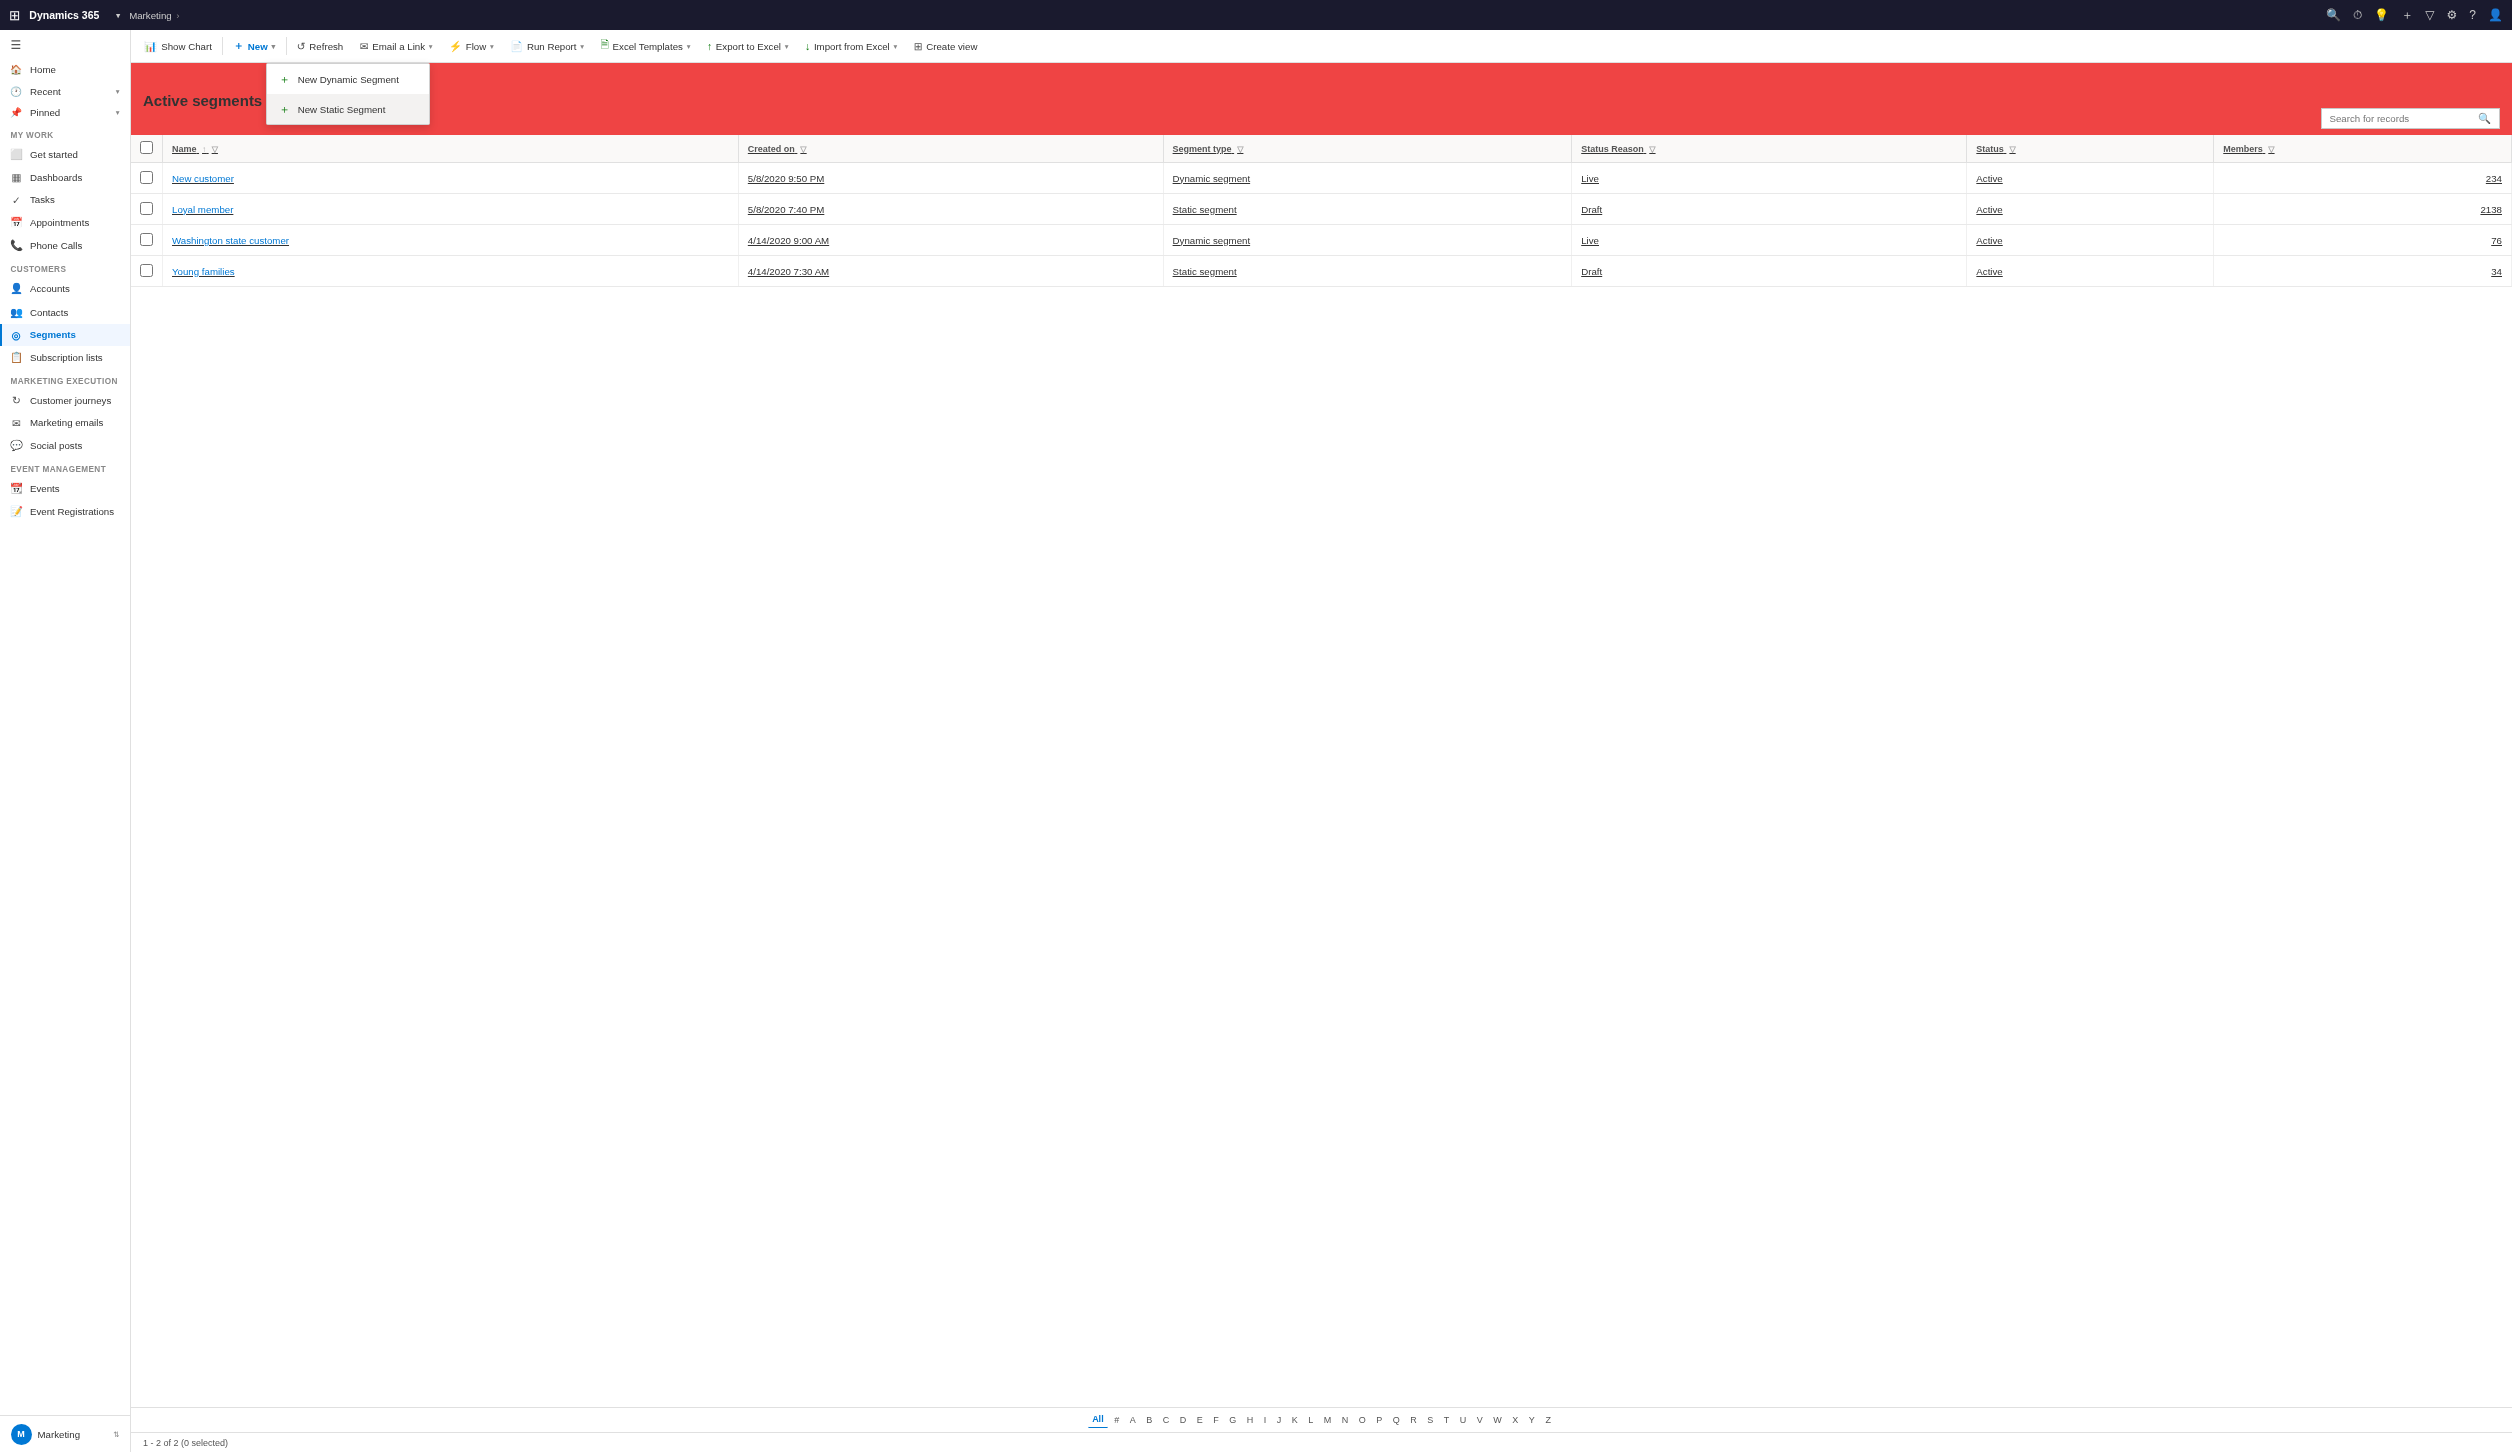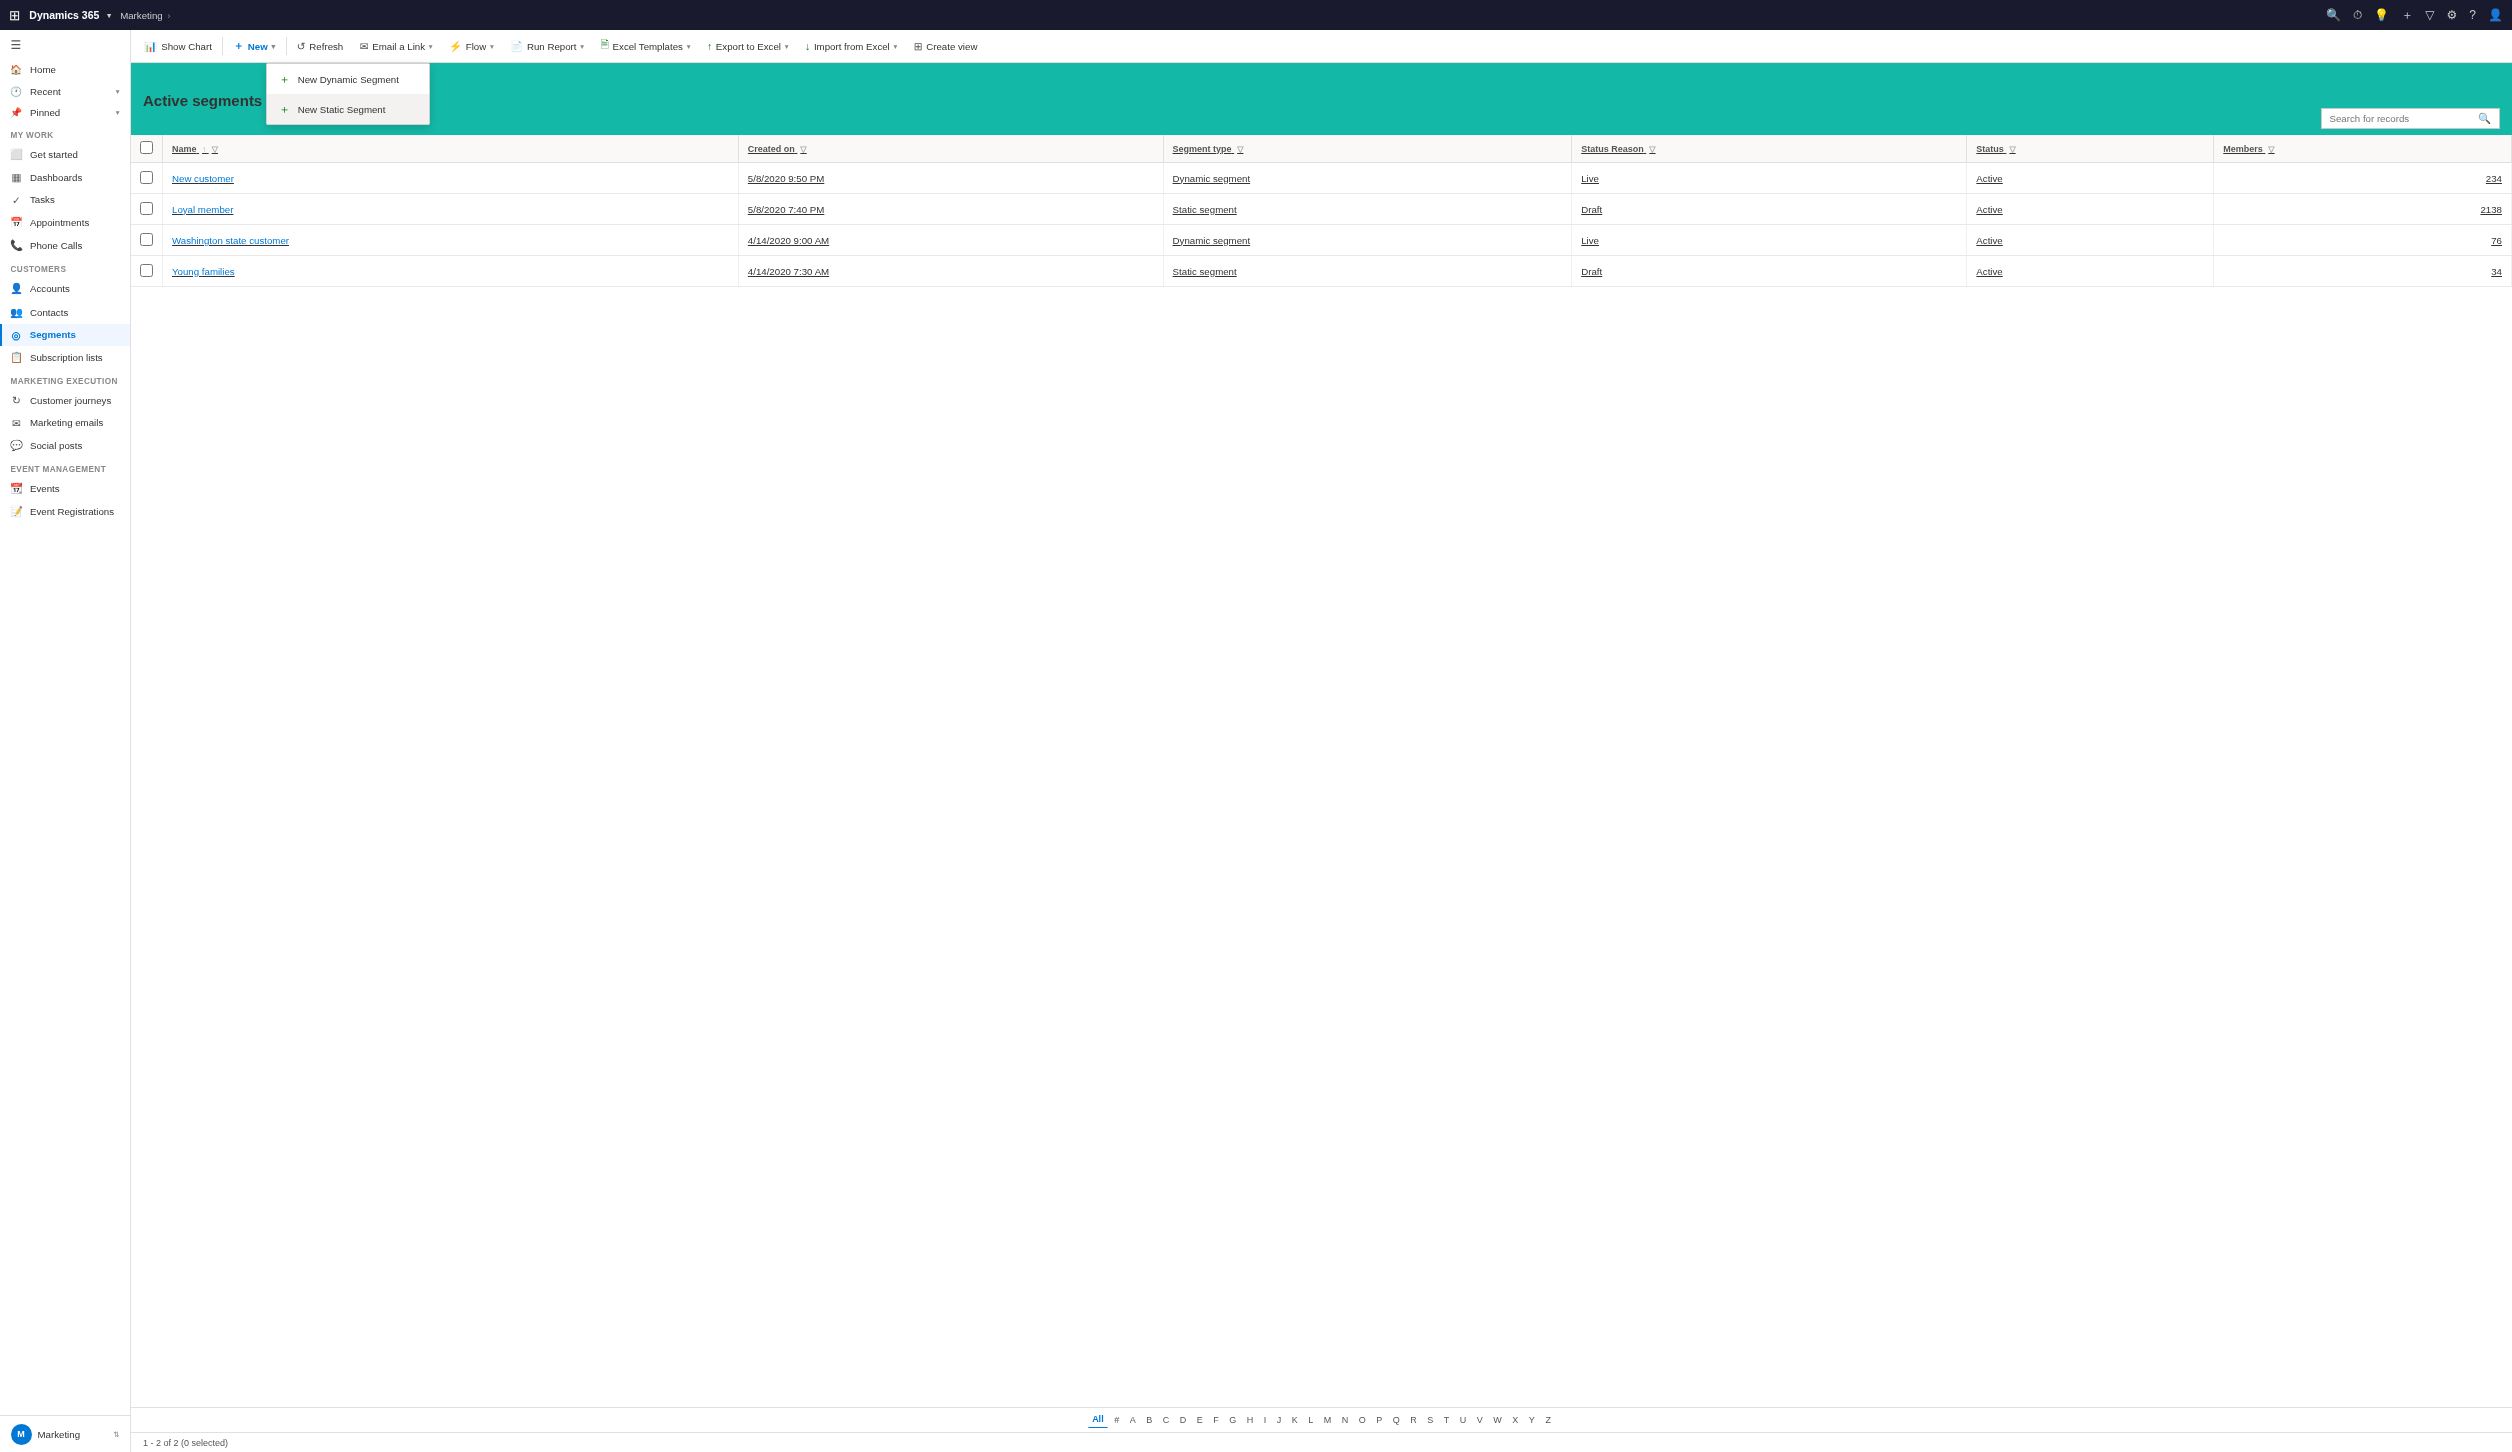--- a/index.html
+++ b/index.html
@@ -10,21 +10,21 @@
       background: #1a1a2e;
       color: #fff;
       height: 30px;
       display: flex;
       align-items: center;
       padding: 0 9px;
       gap: 9px;
       flex-shrink: 0;
     }
     .top-nav .waffle { font-size: 13.5px; cursor: pointer; }
-    .top-nav .brand { font-size: 10.5px; font-weight: 600; color: #fff; display: flex; align-items: center; gap: 8px; }
+    .top-nav .brand { font-size: 10.5px; font-weight: 600; color: #fff; display: flex; align-items: center; gap: 17px; }
     .top-nav .brand .chevron { font-size: 7.5px; color: #ccc; }
     .top-nav .breadcrumb { color: #ccc; font-size: 9.7px; display: flex; align-items: center; gap: 4.5px; }
     .top-nav .breadcrumb .sep { color: #888; }
     .top-nav-right { margin-left: auto; display: flex; align-items: center; gap: 12px; color: #ccc; font-size: 12px; }
     .top-nav-right span { cursor: pointer; }
 
     
     .main-layout { display: flex; flex: 1; overflow: hidden; }
 
     
@@ -99,21 +99,21 @@
       cursor: pointer;
       font-size: 9.7px;
       color: #333;
     }
     .dropdown-item.highlighted { background: #f3f2f1; }
     .dropdown-item .icon { color: #107c10; font-size: 11.2px; }
 
     
     .page-header {
       padding: 9px 12px 6px;
-      background: #14b8a6;
+      background: #ef4444;
       display: flex;
       align-items: center;
       justify-content: space-between;
     }
     .page-title { font-size: 15px; font-weight: 600; color: #333; }
 
     
     .search-box {
       display: flex; align-items: center;
       border: 0.7px solid #c8c8c8;

